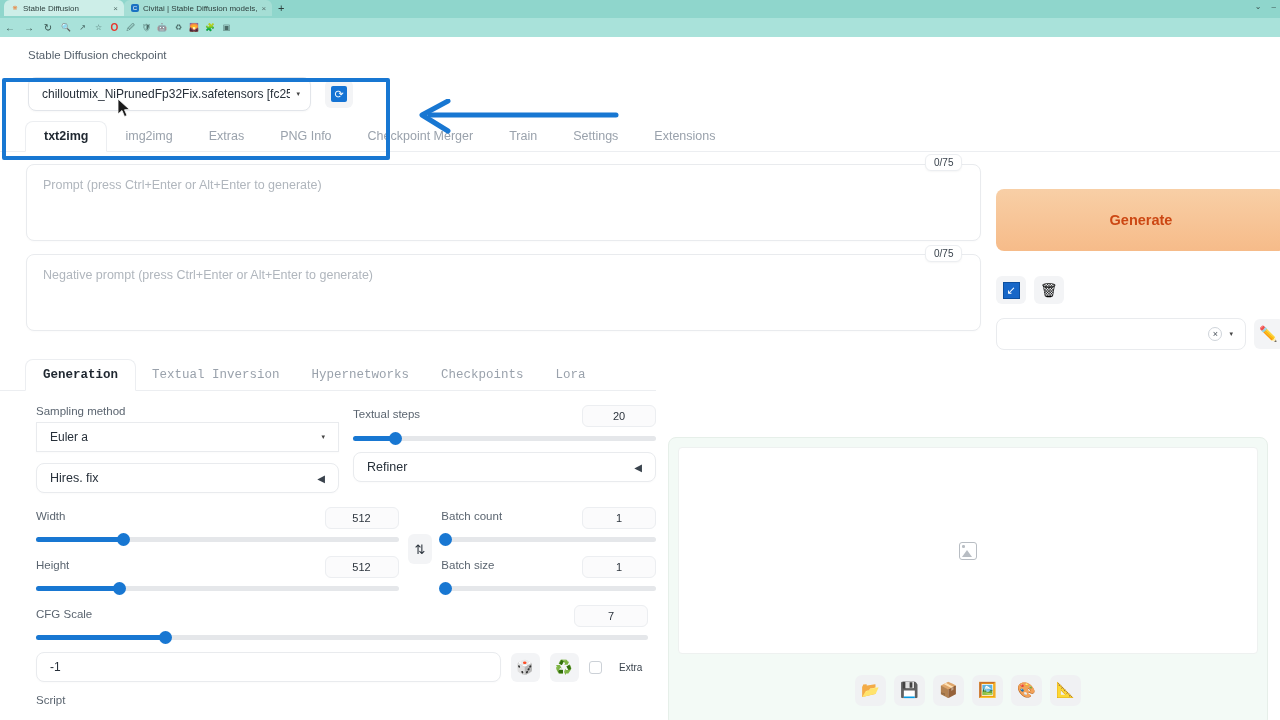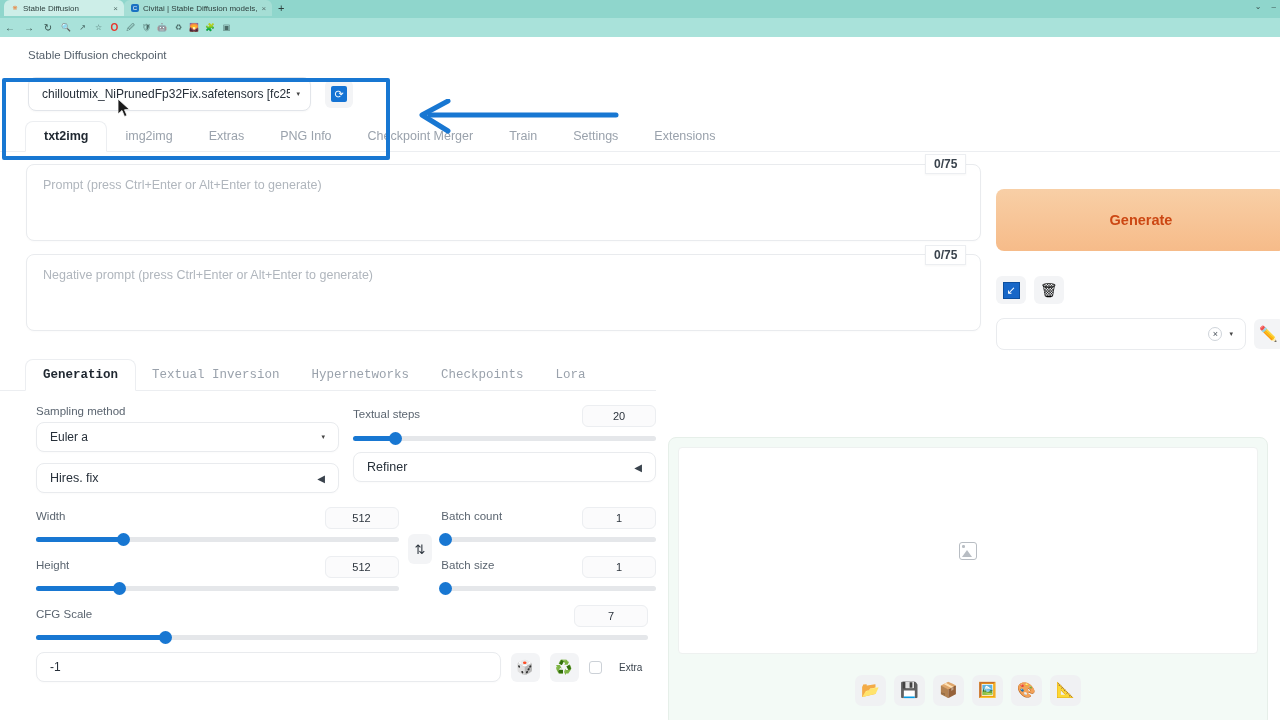--- a/index.html
+++ b/index.html
@@ -197,26 +197,25 @@
     padding: 13px 16px;
     font-size: 12.5px;
     color: #b0b6bd;
     box-shadow: 0 1px 2px rgba(0,0,0,0.02);
   }
   .prompt-box.second { margin-top: 13px; }
   .tok-badge {
     position: absolute;
     background: #fff;
     border: 1px solid #eceef1;
-    border-radius: 0;
-    font-size: 12px;
+    border-radius: 6px;
+    font-size: 10px;
     color: #3a434d;
     padding: 2px 8px;
     box-shadow: 0 1px 2px rgba(0,0,0,0.04);
-    font-weight: bold;
   }
   .tok1 { left: 925px; top: 2px; }
   .tok2 { left: 925px; top: 93px; }
 
   
   .right-col {
     position: absolute;
     left: 996px; top: 152px;
     width: 290px;
   }
@@ -300,21 +299,21 @@
     position: relative;
     padding: 14px 0 0 36px;
     width: 656px;
   }
   .grid2 { display: flex; gap: 14px; }
   .col-l { width: 303px; }
   .col-r { width: 303px; }
   .fld-label { font-size: 11.5px; color: #5b6570; margin-bottom: 5px; }
   .select-box {
     width: 303px; height: 30px;
-    border: 1px solid #e9ebee; border-radius: 8px;
+    border: 1px solid #e9ebee; border-radius: 0;
     background: #fff;
     display: flex; align-items: center; justify-content: space-between;
     padding: 0 13px;
     font-size: 12px; color: #27303a;
     box-shadow: 0 1px 2px rgba(0,0,0,0.02);
   }
   .select-box .carat { font-size: 7px; color: #444; }
   .accordion {
     width: 303px; height: 30px;
     border: 1px solid #e9ebee; border-radius: 8px;
@@ -634,20 +633,21 @@
         </div>
         <div class="icon-btn">
           <span>♻️</span>
         </div>
         <div class="chk"></div>
         <div class="chk-label">Extra</div>
       </div>
     </div>
   </div>
 
+  <div class="script-label">Script</div>
 
   <div class="gallery">
     <div class="gal-canvas">
       <div class="img-ph"></div>
     </div>
     <div class="gal-tools">
       <div class="gal-btn">
           <span>📂</span>
         </div>
       <div class="gal-btn">

